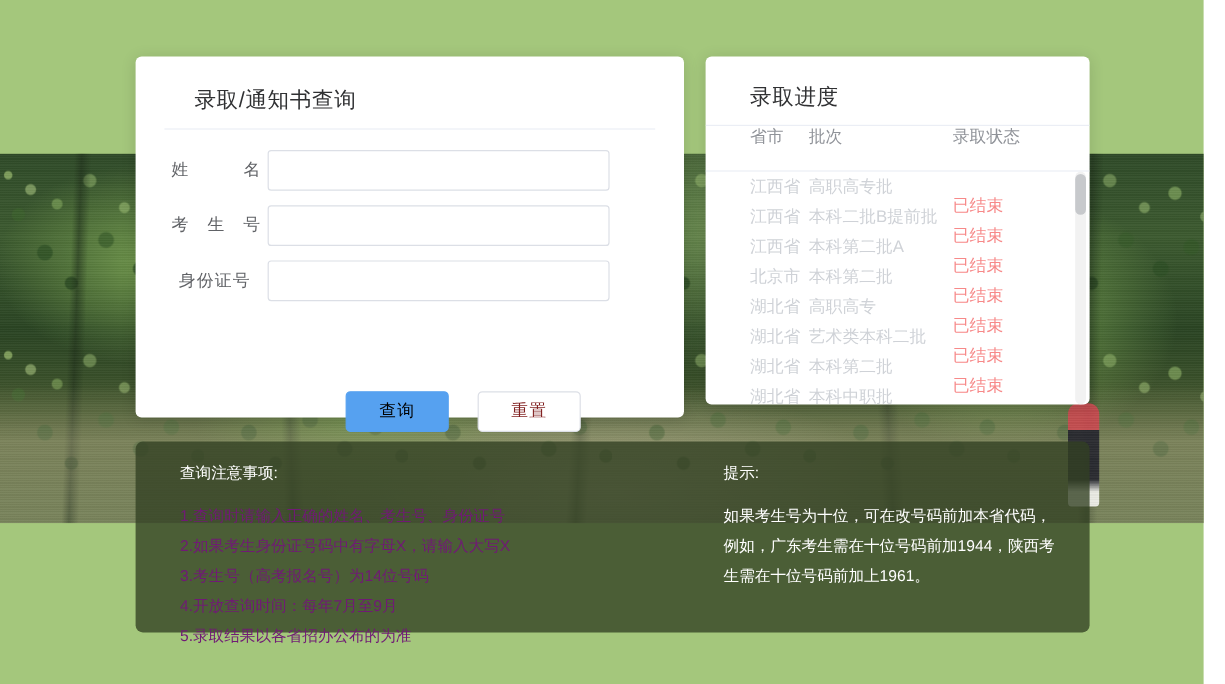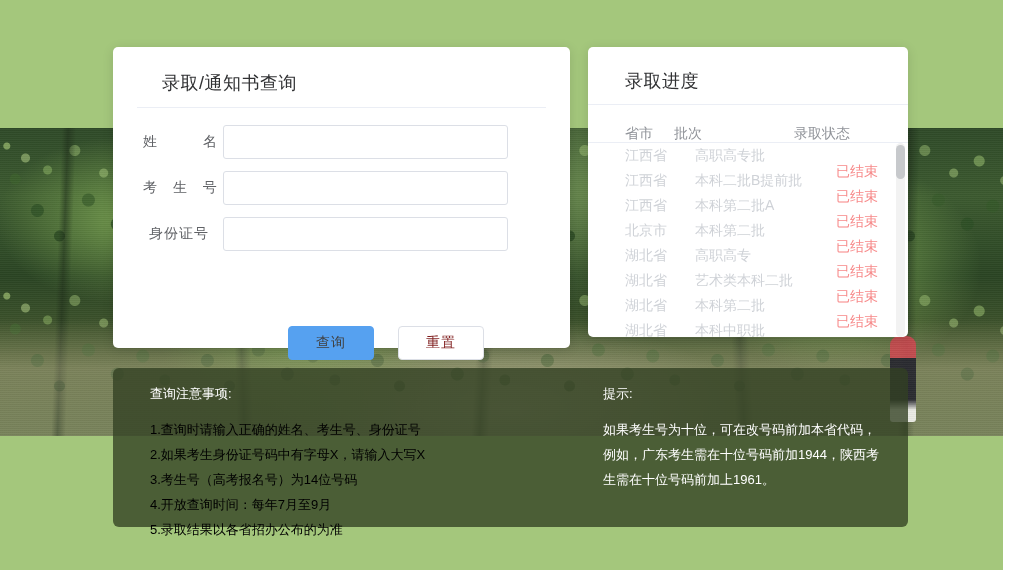--- a/index.html
+++ b/index.html
@@ -147,44 +147,44 @@
   }
   .btn {
     width: 86px; height: 34px;
     border-radius: 4px;
     font-size: 14px;
     cursor: pointer;
     border: 1px solid transparent;
     font-family: "Liberation Sans", sans-serif;
     letter-spacing: 1px;
   }
-  .btn-primary { background: #56a1f0; color: #404040; border-color: #56a1f0; font-family: Liberation Serif, serif; }
+  .btn-primary { background: #56a1f0; color: #000000; border-color: #56a1f0; font-family: Liberation Serif, serif; }
   .btn-default { background: #ffffff; color: #7f1d1d; border-color: #dcdfe6; }
 
   
   .table-wrap {
     position: absolute;
     left: 0; top: 96px;
     width: 320px; height: 194px;
     overflow: hidden;
   }
 
   .table-header {
     position: absolute;
     left: 0; top: 58px;
     width: 320px; height: 38px;
     display: flex;
-    align-items: flex-end;
+    align-items: flex-start;
   }
   .th { font-size: 14px; color: #909399; }
   .th.prov { width: 86px; padding-left: 37px; }
   .th.batch { width: 110px; }
   .th.status { padding-left: 10px; }
 
-  .trow { display: flex; align-items: center; height: 25px; gap: 21px; }
+  .trow { display: flex; align-items: center; height: 25px; }
   .td { font-size: 14px; color: #cfd2d7; overflow: hidden; }
   .td.prov { width: 86px; padding-left: 37px; }
   .td.batch { width: 110px; }
   .td.status { padding-left: 10px; color: #f78989; margin-top: 32px; }
 
   
   .scroll-track {
     position: absolute;
     right: 3px; top: 96px;
     width: 9px; height: 194px;
@@ -221,21 +221,21 @@
     width: 285px;
   }
   .notes-title {
     font-size: 13px;
     color: #ffffff;
     margin-bottom: 15px;
     line-height: 16px;
   }
   .notes-line {
     font-size: 13px;
-    color: #000000;
+    color: #701a75;
     line-height: 25px;
     white-space: nowrap;
   }
   .notes-para {
     font-size: 13px;
     color: #ffffff;
     line-height: 25px;
   }
 </style>
 </head>

